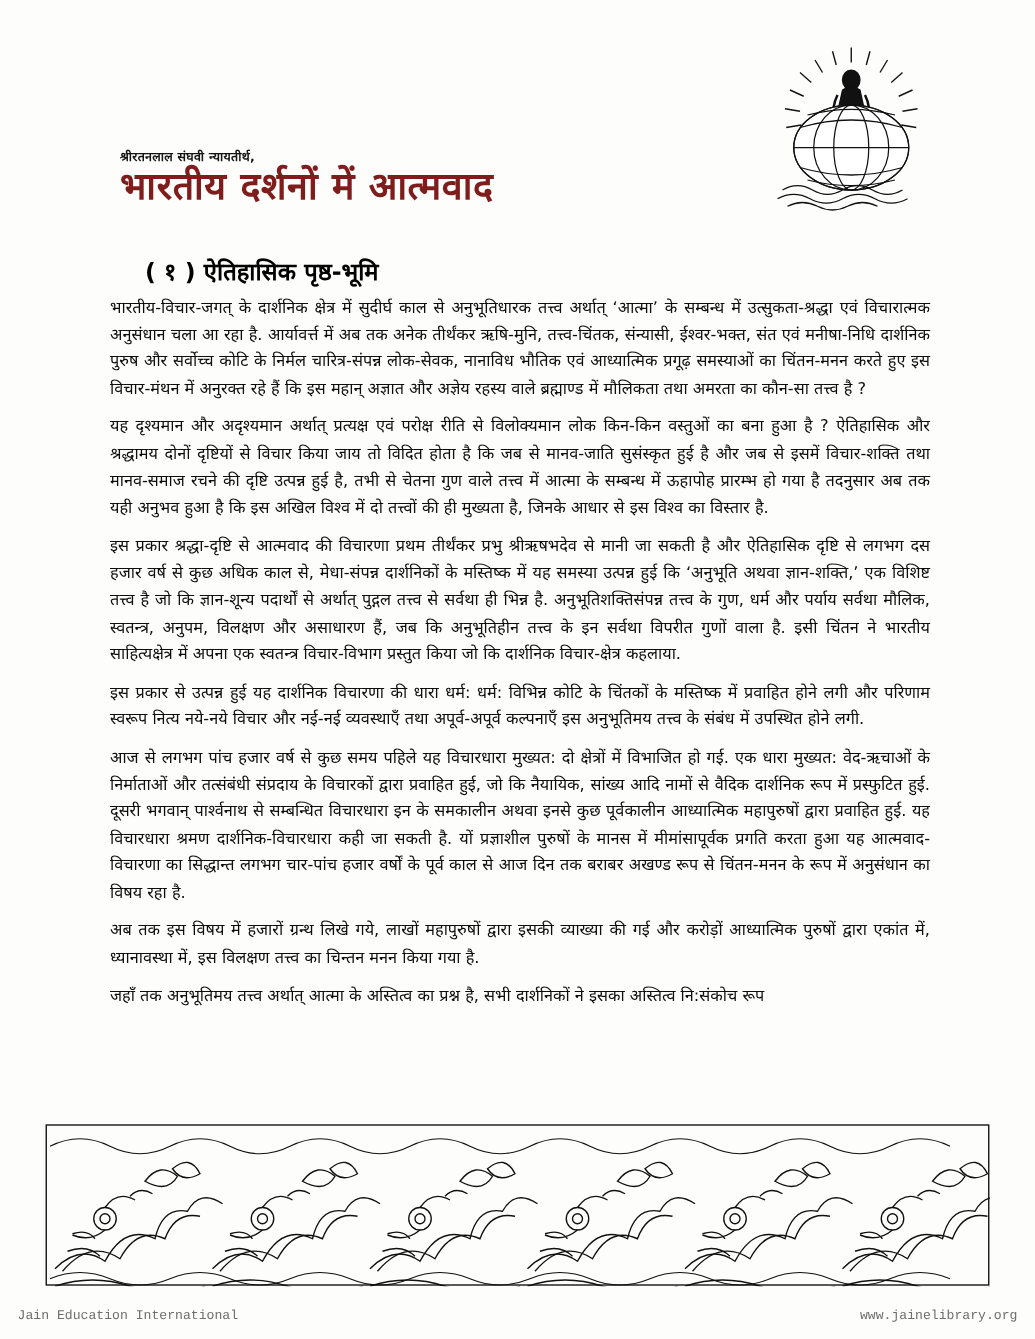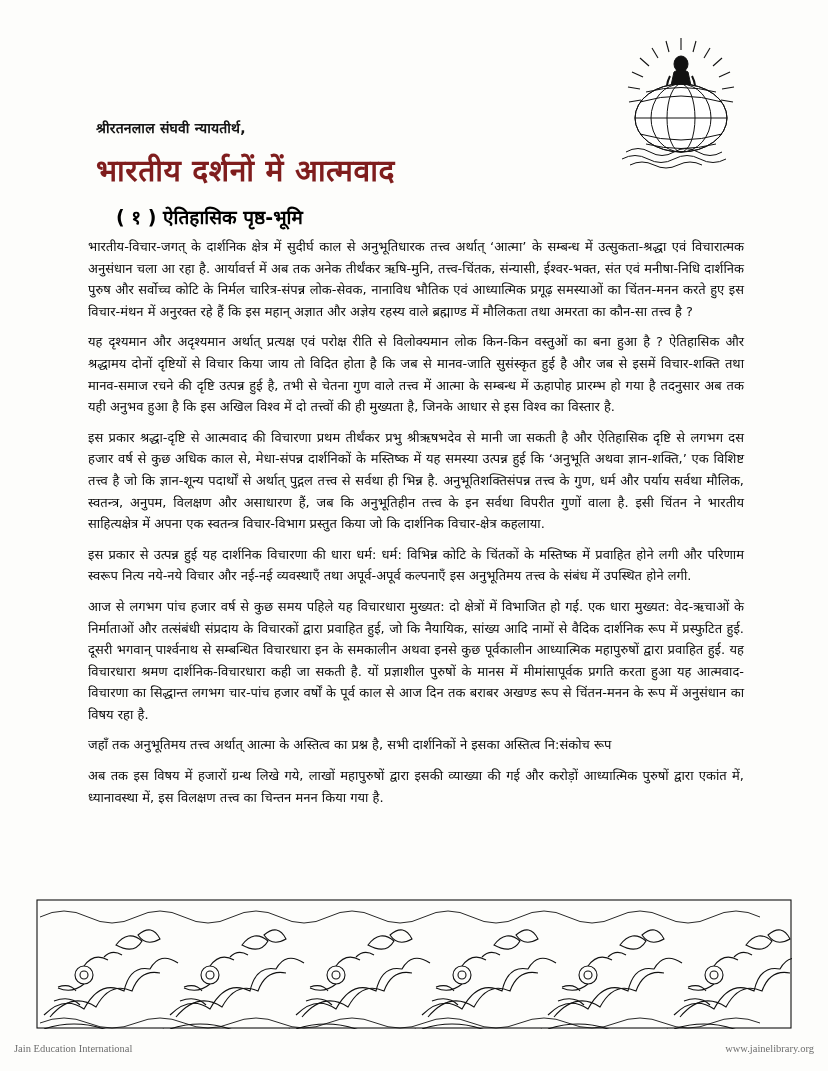--- a/index.html
+++ b/index.html
@@ -33,26 +33,26 @@
   .emblem svg { display: block; width: 100%; height: 100%; }
 
   
   .header-block {
     position: absolute;
     left: 96px;
     top: 118px;
     width: 470px;
   }
   .author-line {
-    font-size: 14px;
+    font-size: 10px;
     letter-spacing: 0.2px;
     color: #141414;
     font-family: "DejaVu Sans", "Liberation Sans", sans-serif;
     font-weight: 600;
-    margin-bottom: 16px;
+    margin-bottom: 0;
   }
   .book-title {
     font-size: 30px;
     font-weight: 700;
     color: #7f1d1d;
     font-family: "DejaVu Sans", "Liberation Sans", sans-serif;
     letter-spacing: 0.5px;
     line-height: 1.2;
   }
 
@@ -96,24 +96,24 @@
   }
   .ornament svg { display: block; width: 100%; height: 100%; }
 
   
   .footer {
     position: absolute;
     left: 0; right: 0;
     bottom: 8px;
     height: 20px;
     display: flex;
-    align-items: flex-start;
+    align-items: center;
     justify-content: space-between;
     padding: 0 14px;
-    font-family: Liberation Serif, serif;
+    font-family: Liberation Mono, monospace;
     font-size: 10.5px;
     color: #6e6e6e;
   }
   .footer .center { flex: 1; text-align: center; }
   .footer .left { width: 200px; text-align: left; }
   .footer .right { width: 200px; text-align: right; }
 </style>
 </head>
 <body>
 
@@ -167,22 +167,22 @@
   </div>
 
   <div class="section-heading">( १ )  ऐतिहासिक पृष्ठ-भूमि</div>
 
   <div class="body-text">
     <p>भारतीय-विचार-जगत् के दार्शनिक क्षेत्र में सुदीर्घ काल से अनुभूतिधारक तत्त्व अर्थात् ‘आत्मा’ के सम्बन्ध में उत्सुकता-श्रद्धा एवं विचारात्मक अनुसंधान चला आ रहा है. आर्यावर्त्त में अब तक अनेक तीर्थंकर ऋषि-मुनि, तत्त्व-चिंतक, संन्यासी, ईश्वर-भक्त, संत एवं मनीषा-निधि दार्शनिक पुरुष और सर्वोच्च कोटि के निर्मल चारित्र-संपन्न लोक-सेवक, नानाविध भौतिक एवं आध्यात्मिक प्रगूढ़ समस्याओं का चिंतन-मनन करते हुए इस विचार-मंथन में अनुरक्त रहे हैं कि इस महान् अज्ञात और अज्ञेय रहस्य वाले ब्रह्माण्ड में मौलिकता तथा अमरता का कौन-सा तत्त्व है ?</p>
     <p>यह दृश्यमान और अदृश्यमान अर्थात् प्रत्यक्ष एवं परोक्ष रीति से विलोक्यमान लोक किन-किन वस्तुओं का बना हुआ है ? ऐतिहासिक और श्रद्धामय दोनों दृष्टियों से विचार किया जाय तो विदित होता है कि जब से मानव-जाति सुसंस्कृत हुई है और जब से इसमें विचार-शक्ति तथा मानव-समाज रचने की दृष्टि उत्पन्न हुई है, तभी से चेतना गुण वाले तत्त्व में आत्मा के सम्बन्ध में ऊहापोह प्रारम्भ हो गया है तदनुसार अब तक यही अनुभव हुआ है कि इस अखिल विश्व में दो तत्त्वों की ही मुख्यता है, जिनके आधार से इस विश्व का विस्तार है.</p>
     <p>इस प्रकार श्रद्धा-दृष्टि से आत्मवाद की विचारणा प्रथम तीर्थंकर प्रभु श्रीऋषभदेव से मानी जा सकती है और ऐतिहासिक दृष्टि से लगभग दस हजार वर्ष से कुछ अधिक काल से, मेधा-संपन्न दार्शनिकों के मस्तिष्क में यह समस्या उत्पन्न हुई कि ‘अनुभूति अथवा ज्ञान-शक्ति,’ एक विशिष्ट तत्त्व है जो कि ज्ञान-शून्य पदार्थों से अर्थात् पुद्गल तत्त्व से सर्वथा ही भिन्न है. अनुभूतिशक्तिसंपन्न तत्त्व के गुण, धर्म और पर्याय सर्वथा मौलिक, स्वतन्त्र, अनुपम, विलक्षण और असाधारण हैं, जब कि अनुभूतिहीन तत्त्व के इन सर्वथा विपरीत गुणों वाला है. इसी चिंतन ने भारतीय साहित्यक्षेत्र में अपना एक स्वतन्त्र विचार-विभाग प्रस्तुत किया जो कि दार्शनिक विचार-क्षेत्र कहलाया.</p>
     <p>इस प्रकार से उत्पन्न हुई यह दार्शनिक विचारणा की धारा धर्म: धर्म: विभिन्न कोटि के चिंतकों के मस्तिष्क में प्रवाहित होने लगी और परिणाम स्वरूप नित्य नये-नये विचार और नई-नई व्यवस्थाएँ तथा अपूर्व-अपूर्व कल्पनाएँ इस अनुभूतिमय तत्त्व के संबंध में उपस्थित होने लगी.</p>
     <p>आज से लगभग पांच हजार वर्ष से कुछ समय पहिले यह विचारधारा मुख्यत: दो क्षेत्रों में विभाजित हो गई. एक धारा मुख्यत: वेद-ऋचाओं के निर्माताओं और तत्संबंधी संप्रदाय के विचारकों द्वारा प्रवाहित हुई, जो कि नैयायिक, सांख्य आदि नामों से वैदिक दार्शनिक रूप में प्रस्फुटित हुई. दूसरी भगवान् पार्श्वनाथ से सम्बन्धित विचारधारा इन के समकालीन अथवा इनसे कुछ पूर्वकालीन आध्यात्मिक महापुरुषों द्वारा प्रवाहित हुई. यह विचारधारा श्रमण दार्शनिक-विचारधारा कही जा सकती है. यों प्रज्ञाशील पुरुषों के मानस में मीमांसापूर्वक प्रगति करता हुआ यह आत्मवाद-विचारणा का सिद्धान्त लगभग चार-पांच हजार वर्षों के पूर्व काल से आज दिन तक बराबर अखण्ड रूप से चिंतन-मनन के रूप में अनुसंधान का विषय रहा है.</p>
+    <p>अब तक इस विषय में हजारों ग्रन्थ लिखे गये, लाखों महापुरुषों द्वारा इसकी व्याख्या की गई और करोड़ों आध्यात्मिक पुरुषों द्वारा एकांत में, ध्यानावस्था में, इस विलक्षण तत्त्व का चिन्तन मनन किया गया है.</p>
     <p>जहाँ तक अनुभूतिमय तत्त्व अर्थात् आत्मा के अस्तित्व का प्रश्न है, सभी दार्शनिकों ने इसका अस्तित्व नि:संकोच रूप</p>
-    <p>अब तक इस विषय में हजारों ग्रन्थ लिखे गये, लाखों महापुरुषों द्वारा इसकी व्याख्या की गई और करोड़ों आध्यात्मिक पुरुषों द्वारा एकांत में, ध्यानावस्था में, इस विलक्षण तत्त्व का चिन्तन मनन किया गया है.</p>
   </div>
 
   <div class="ornament">
     <svg viewBox="0 0 756 130" xmlns="http://www.w3.org/2000/svg">
       <g stroke="#111" fill="none" stroke-width="1.1">
         <rect x="1" y="1" width="754" height="128"></rect>
 
         <g>
 
           <g transform="translate(8,6)">

